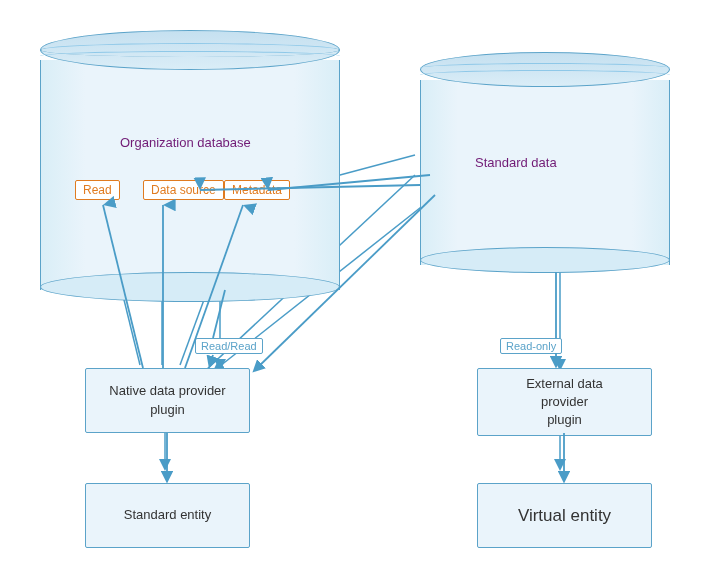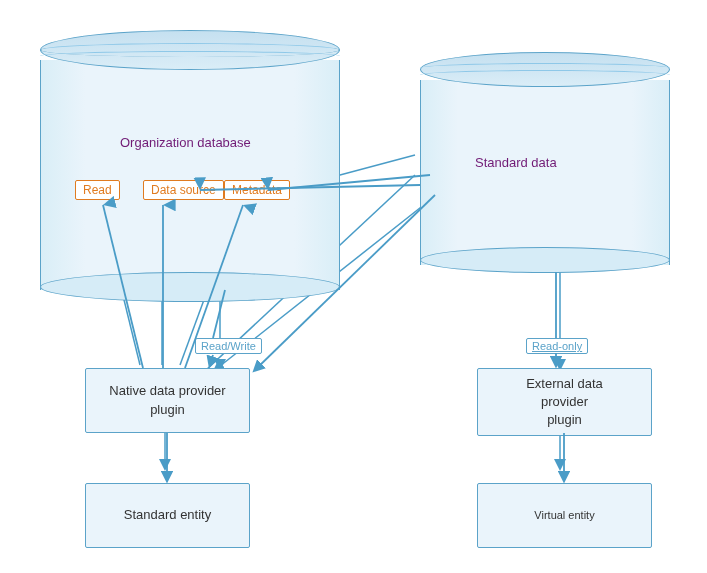--- a/index.html
+++ b/index.html
@@ -162,23 +162,23 @@
   "></div>
   <div style="position:absolute; left:420px; top:63px; width:250px; height:10px; border-top:1px solid #8ec8e8; border-radius:50% 50% 0 0;"></div>
   <div style="position:absolute; left:420px; top:70px; width:250px; height:10px; border-top:1px solid #8ec8e8; border-radius:50% 50% 0 0;"></div>
 
   <div class="db-label" style="left:475px; top:155px;">Standard data</div>
 
   <div class="tag-box" style="left:75px; top:180px;">Read</div>
   <div class="tag-box" style="left:143px; top:180px;">Data source</div>
   <div class="tag-box" style="left:224px; top:180px;">Metadata</div>
 
-  <div class="label-small" style="left:195px; top:338px;">Read/Write</div>
-
-  <div class="label-small" style="left:526px; top:338px;text-decoration:underline;">Read-only</div>
+  <div class="label-small" style="left:195px; top:338px;">Read/Read</div>
+
+  <div class="label-small" style="left:500px; top:338px;">Read-only</div>
 
   <div class="box" style="
     left:85px; top:368px; width:165px; height:65px; font-size:13px; padding:8px;
   ">
     <span style="white-space:pre-line; text-align:center;">Native data provider
 plugin</span>
   </div>
 
   <div class="box" style="
     left:477px; top:368px; width:175px; height:68px; font-size:13px; padding:23px;
@@ -187,21 +187,21 @@
 plugin</span>
   </div>
 
   <div class="box" style="
     left:85px; top:483px; width:165px; height:65px; font-size:13px; padding:0;
   ">
     <span>Standard entity</span>
   </div>
 
   <div class="box" style="
-    left:477px; top:483px; width:175px; height:65px; font-size:11px; padding:8px;
+    left:477px; top:483px; width:175px; height:65px; font-size:17px; padding:8px;
   ">
     <span>Virtual entity</span>
   </div>
 
   <svg style="position:absolute;top:0;left:0;width:707px;height:573px;pointer-events:none;">
     <defs>
       <marker id="ah" markerWidth="7" markerHeight="7" refX="5" refY="3.5" orient="auto">
         <polygon points="0,0 7,3.5 0,7" fill="#4a9cc7"></polygon>
       </marker>
       <marker id="ah-up" markerWidth="7" markerHeight="7" refX="3.5" refY="0" orient="auto">

